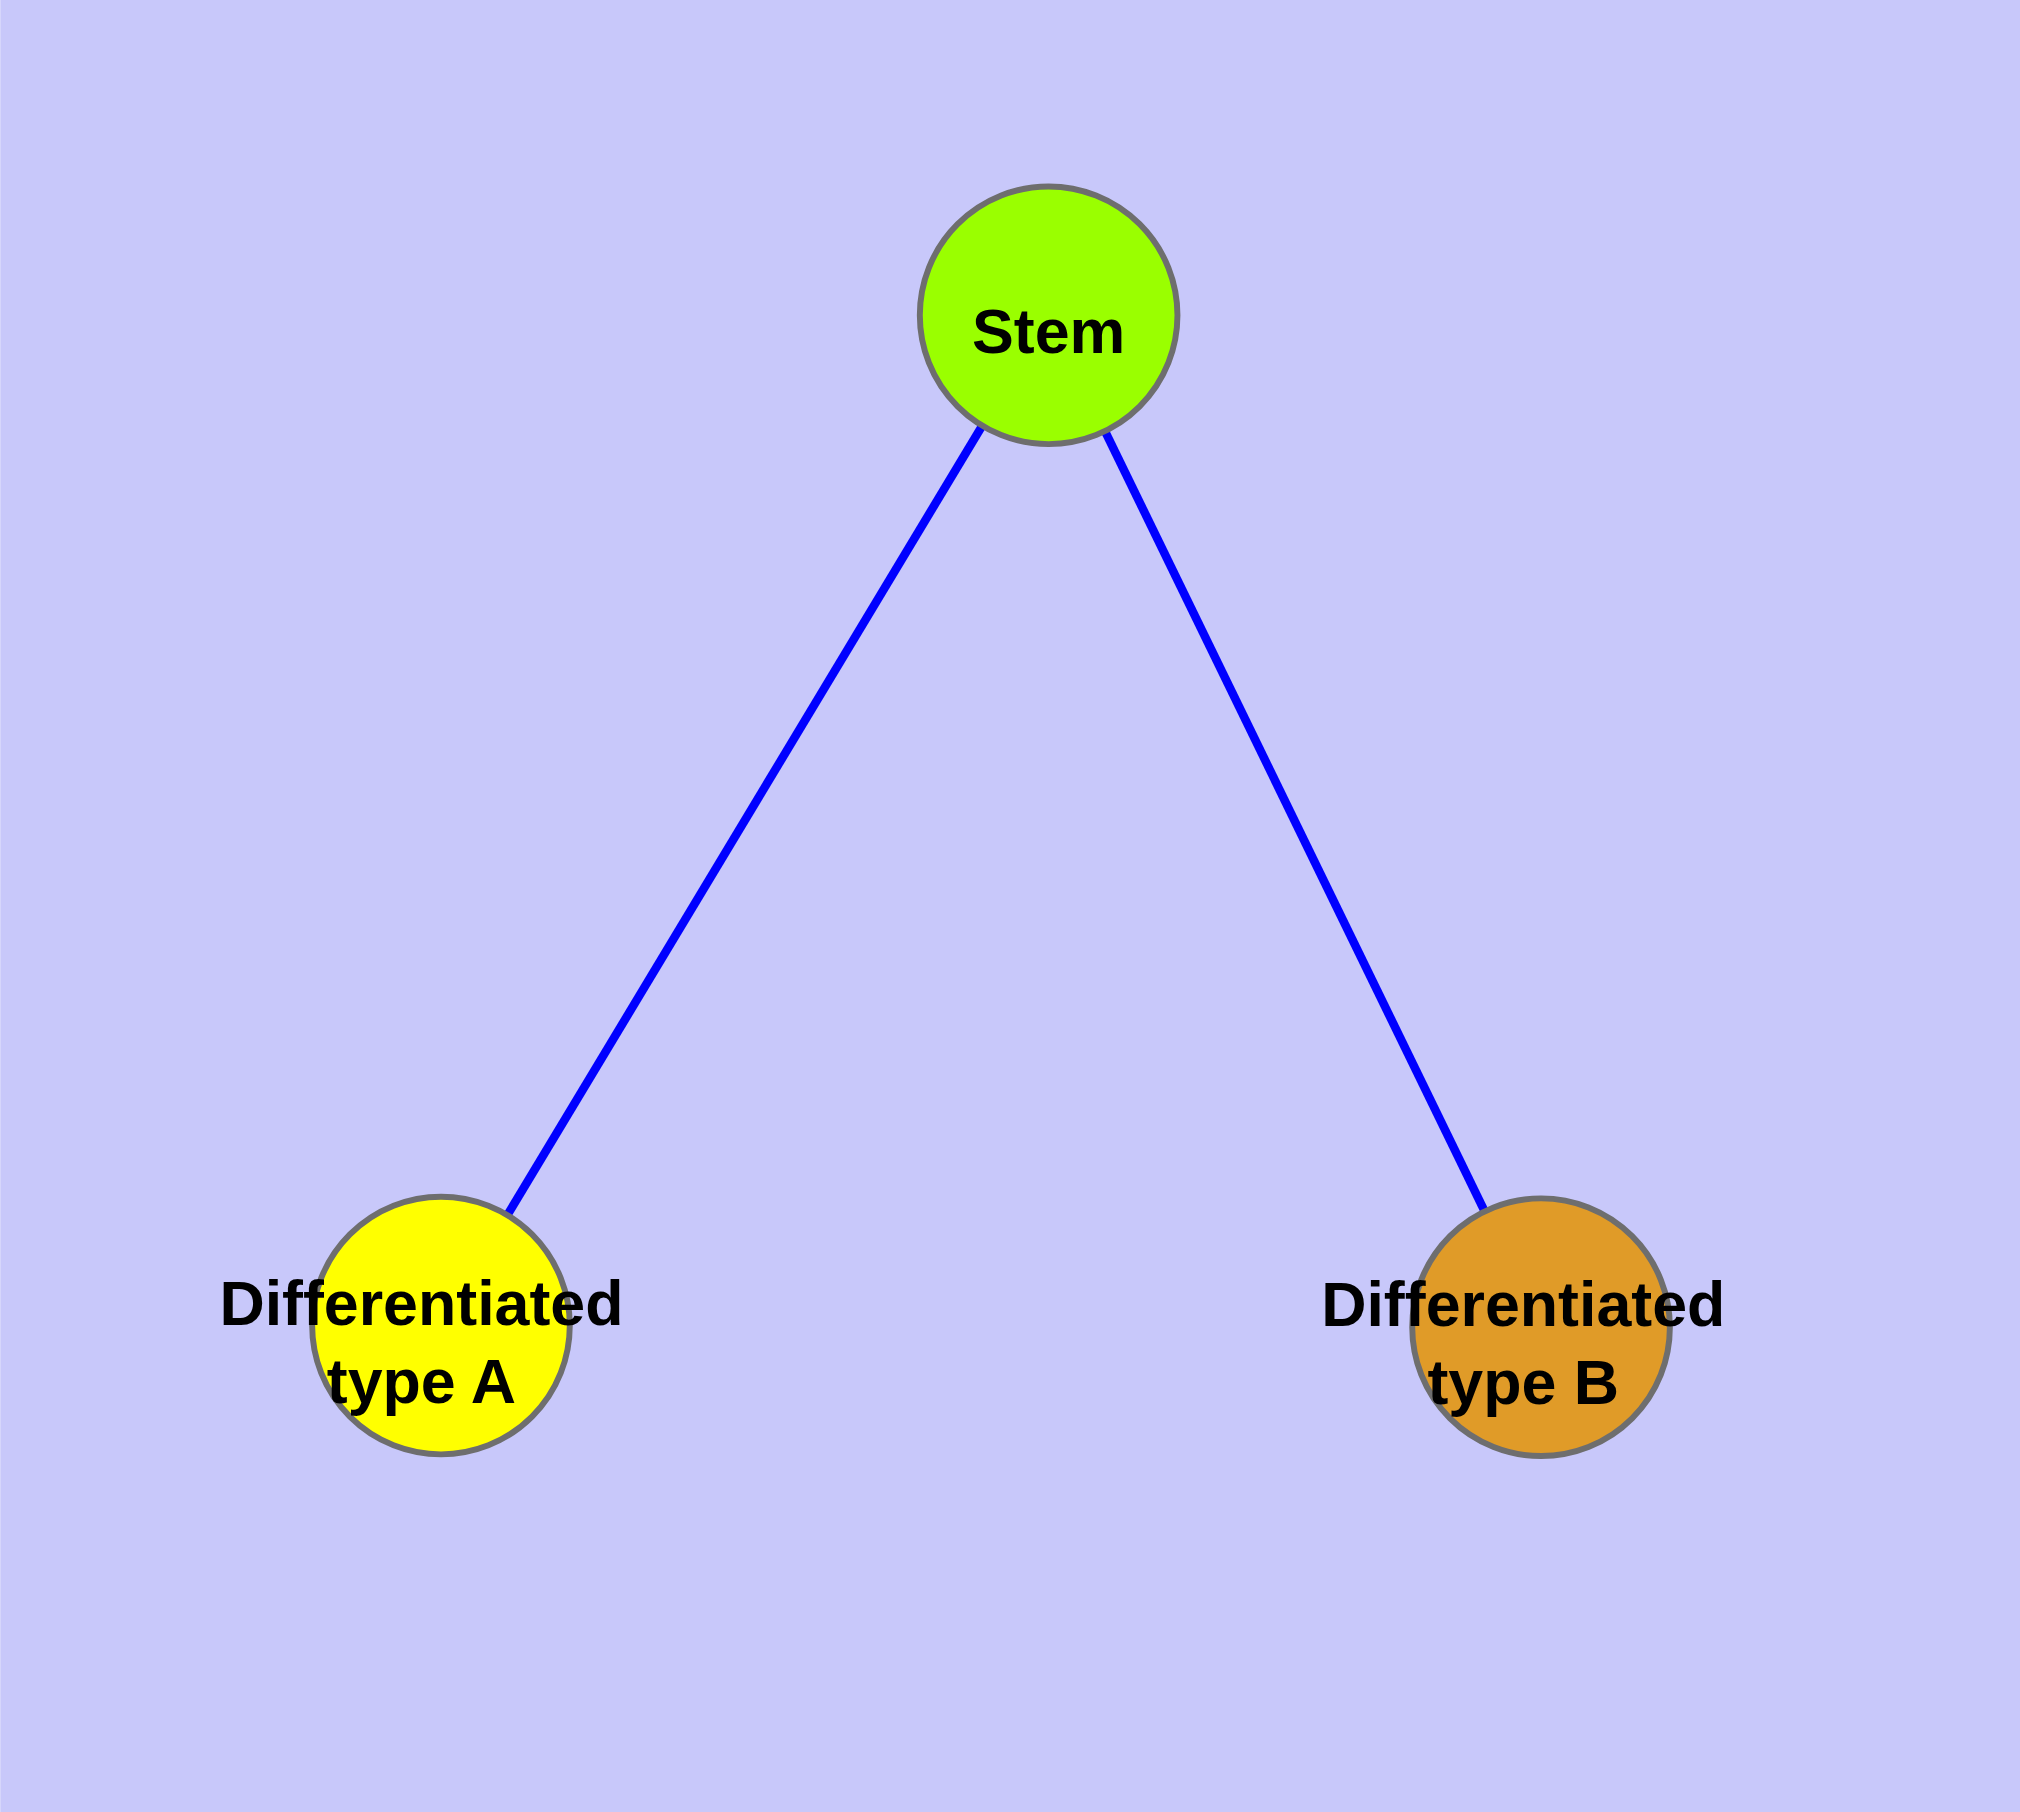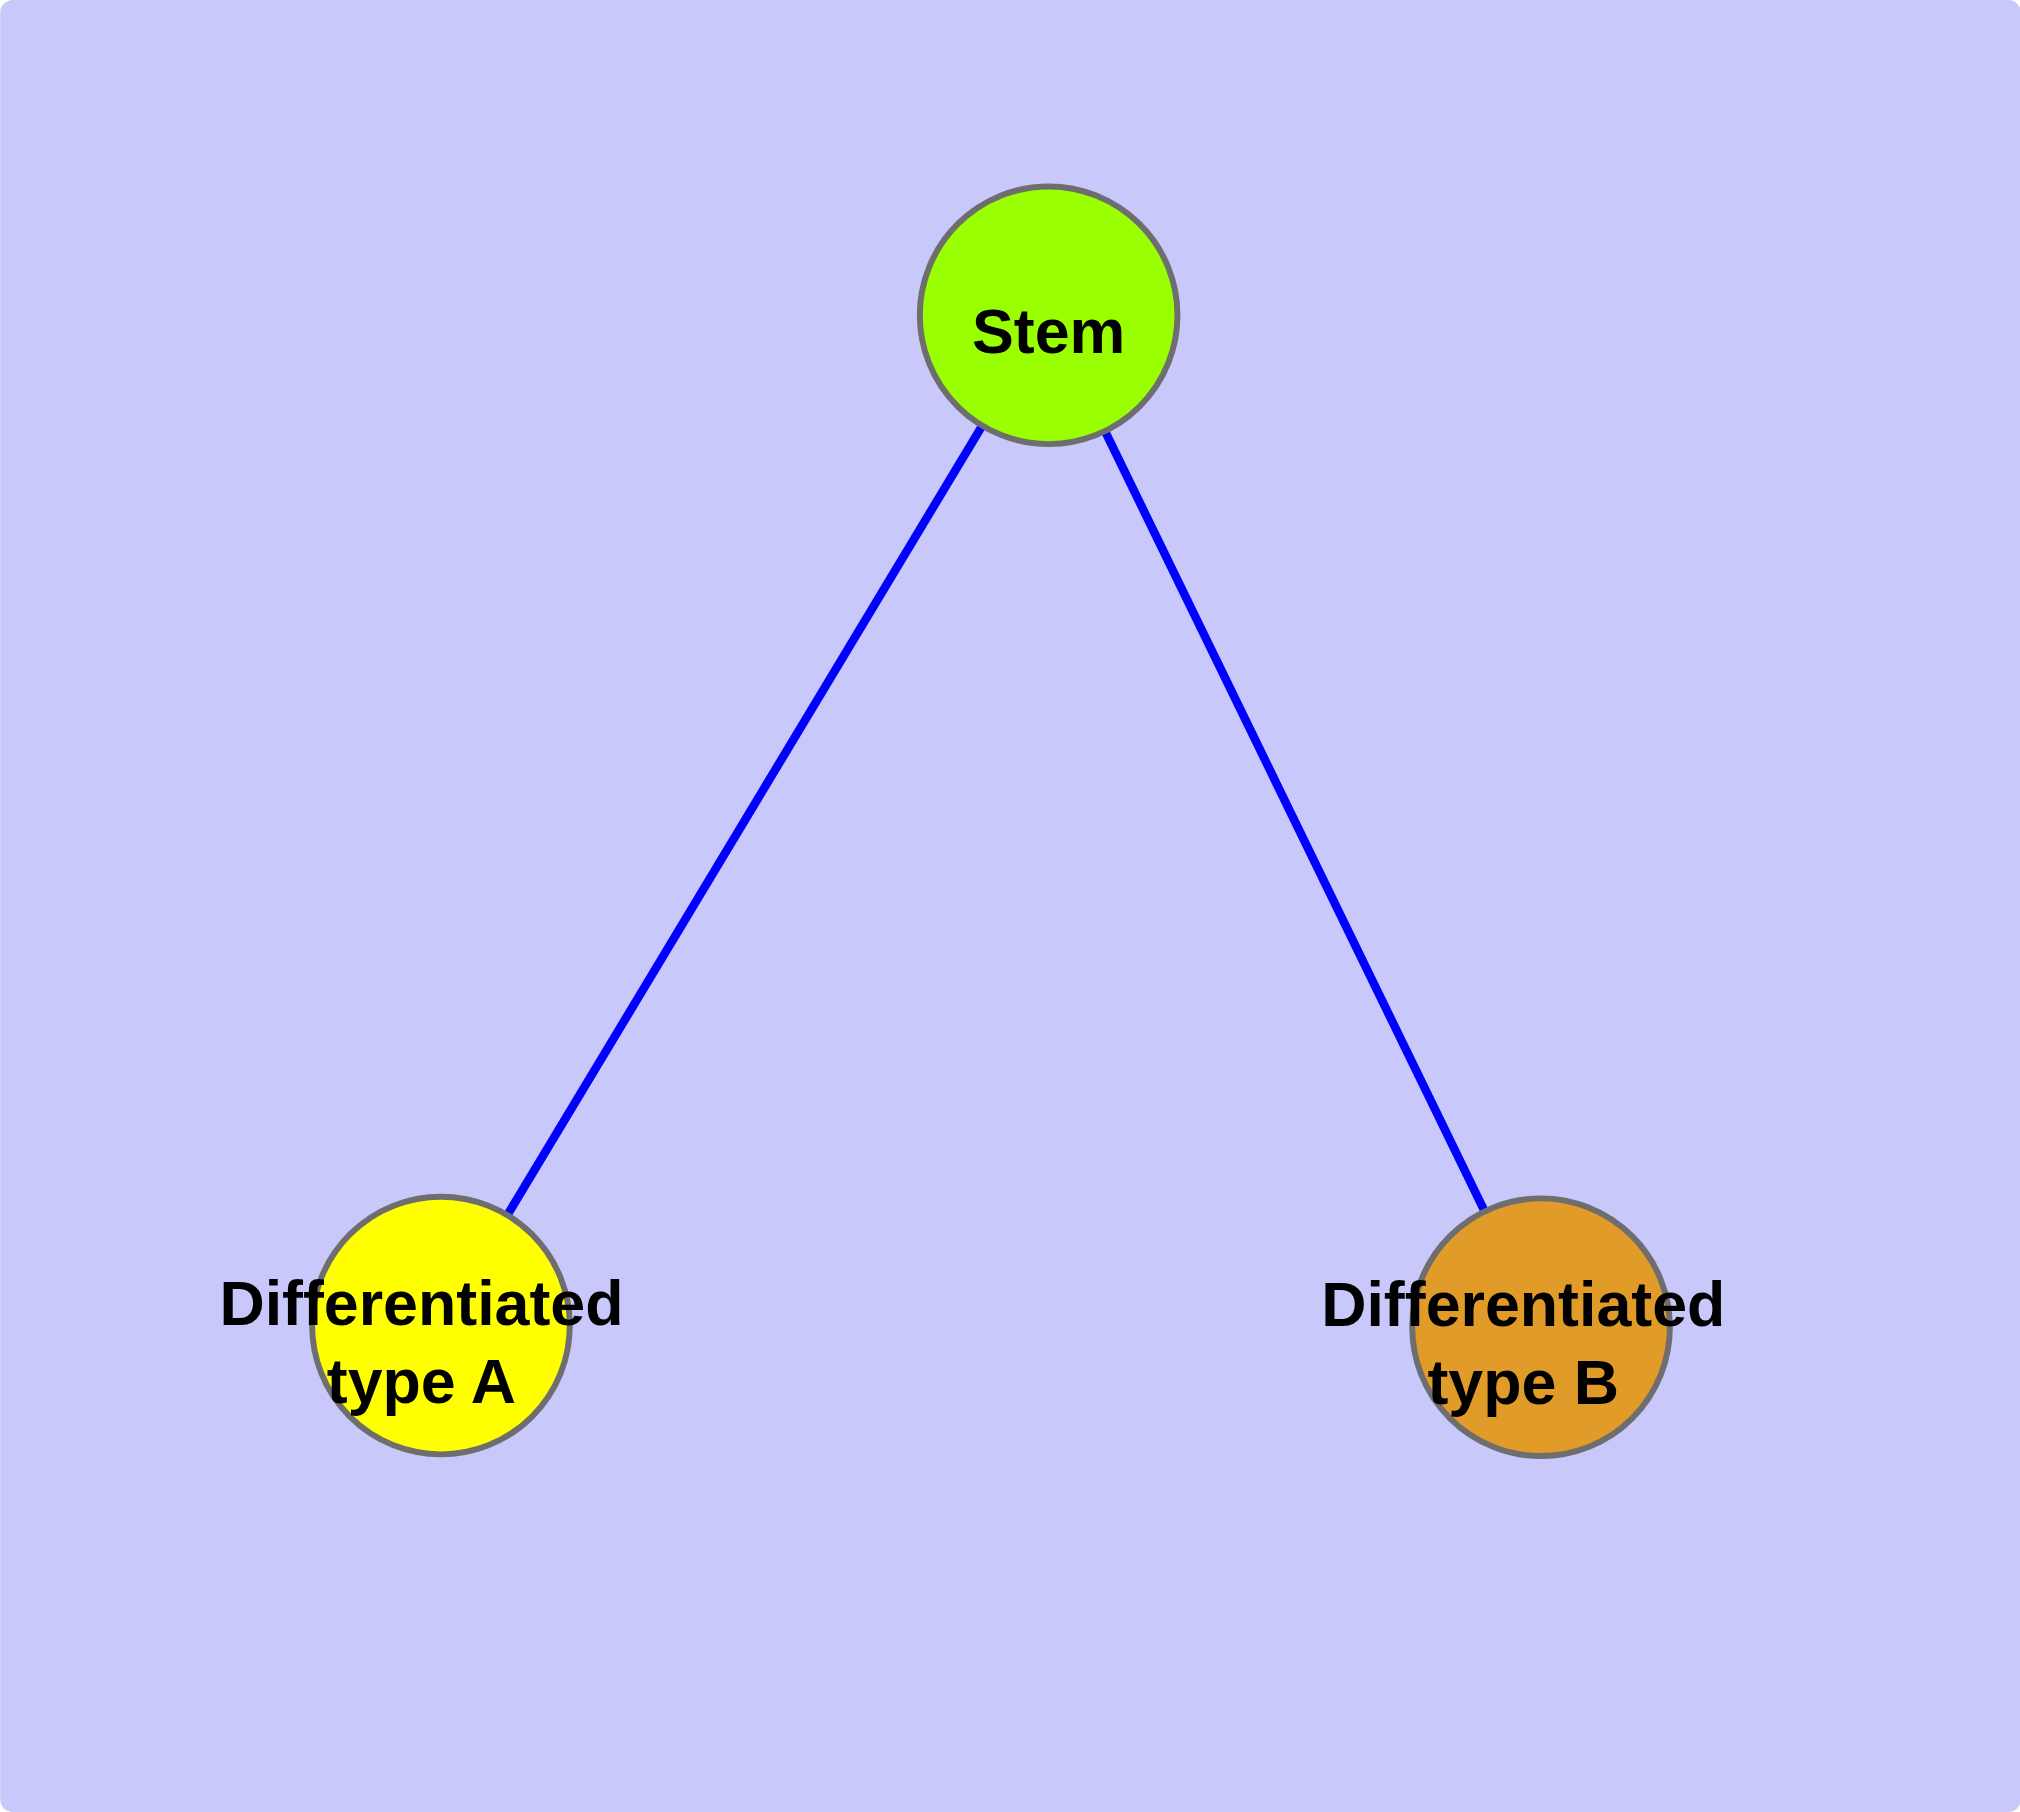--- a/index.html
+++ b/index.html
@@ -6,21 +6,20 @@
     margin: 0;
     padding: 0;
     background: #ffffff;
   }
   #canvas {
     position: relative;
     width: 2021px;
     height: 1812px;
     overflow: hidden;
     font-family: "Liberation Sans", "DejaVu Sans", sans-serif;
-    border-radius: 13px;
   }
   #graph-svg {
     position: absolute;
     left: 0;
     top: 0;
     width: 2021px;
     height: 1812px;
     display: block;
   }
   .node-label {

